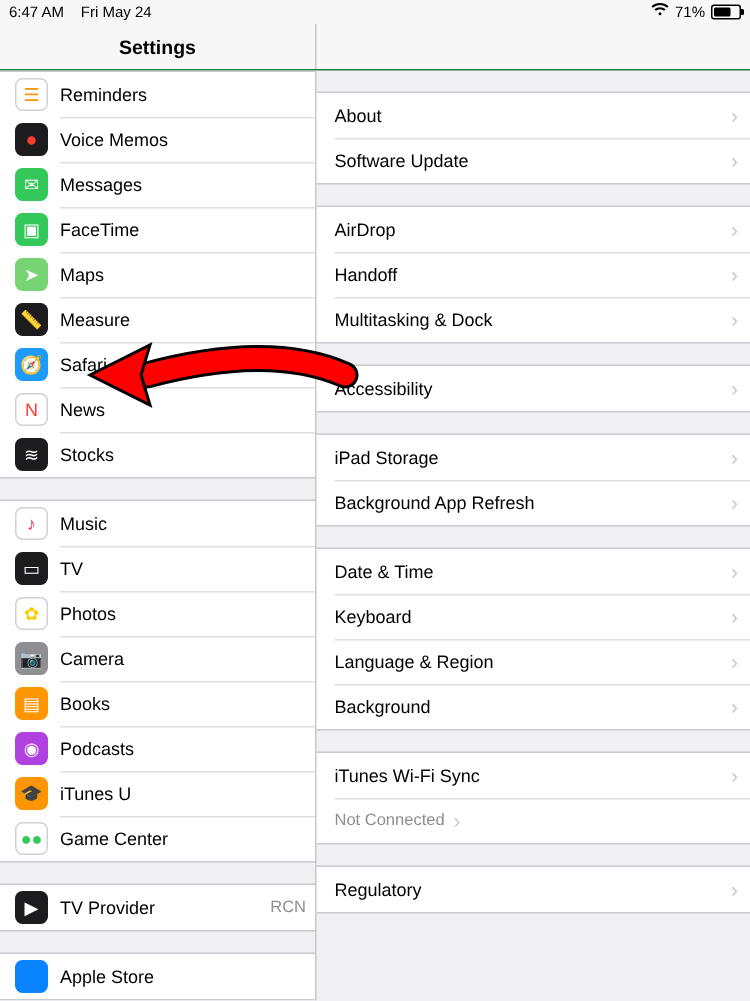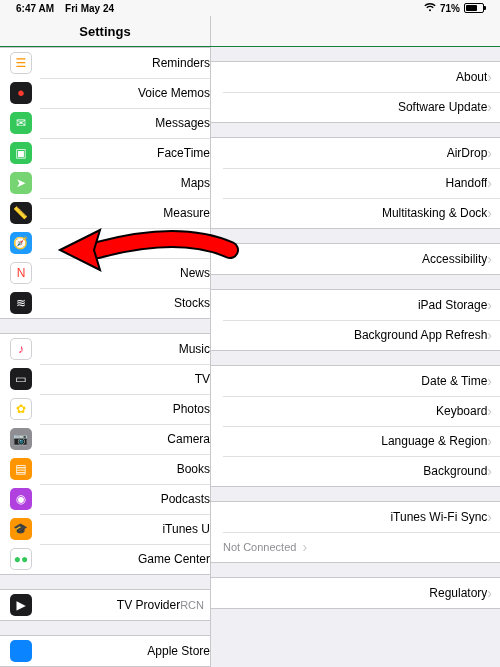--- a/index.html
+++ b/index.html
@@ -1,35 +1,35 @@
 <!DOCTYPE html>
 <html><head>
 <meta charset="utf-8">
 <style>
   html,body{margin:0;padding:0;font-family:-apple-system,Helvetica,Arial,sans-serif;background:#efeff4;color:#000;}
   #stage{width:500px;height:667px;position:relative;overflow:hidden;background:#efeff4;}
   
-  .status{height:16px;font-size:10px;display:flex;align-items:center;padding:0 16px;background:#f7f7f8;font-weight:700;}
+  .status{height:16px;font-size:10px;display:flex;align-items:center;padding:0 6px;background:#f7f7f8;font-weight:400;}
   .status .left{flex:0 0 auto;}
   .status .right{margin-left:auto;display:flex;align-items:center;gap:4px;}
   
   .navs{display:flex;height:30px;border-bottom:1px solid #15803d;background:#f7f7f8;}
   .nav-l{width:210px;display:flex;align-items:center;justify-content:center;border-right:1px solid #c8c7cc;font-weight:700;font-size:13px;}
   .nav-r{flex:1;display:flex;align-items:center;justify-content:center;font-weight:700;font-size:13px;}
   
   .cols{display:flex;height:calc(667px - 16px - 30px);}
   .col-l{width:210px;border-right:1px solid #c8c7cc;overflow:hidden;}
   .col-r{flex:1;overflow:hidden;}
   .group{margin-top:14px;}
   .group.first{margin-top:0;}
   .row{height:30px;background:#fff;display:flex;align-items:center;font-size:12px;position:relative;}
   .row + .row .sep{position:absolute;top:0;left:40px;right:0;height:1px;background:#e0e0e3;}
   .col-r .row + .row .sep{left:12px;}
   .row .icon{width:22px;height:22px;border-radius:5px;margin-left:10px;margin-right:8px;flex:0 0 auto;display:flex;align-items:center;justify-content:center;color:#fff;font-size:12px;}
-  .row .label{flex:1;white-space:nowrap;overflow:hidden;text-overflow:ellipsis;text-align:right;}
+  .row .label{flex:1;white-space:nowrap;overflow:hidden;text-overflow:ellipsis;}
   .row .value{color:#8e8e93;font-size:11px;margin-right:6px;}
   .row .chev{color:#c7c7cc;margin-right:8px;font-size:14px;line-height:1;}
   .col-r .row{padding-left:12px;}
   .col-r .row .label{flex:1;}
   .group-border{border-top:1px solid #c8c7cc;border-bottom:1px solid #c8c7cc;}
   
   .arrow{position:absolute;pointer-events:none;}
   .arrow svg{overflow:visible;}
   
   .batt{width:18px;height:8px;border:1px solid #000;border-radius:2px;position:relative;}

